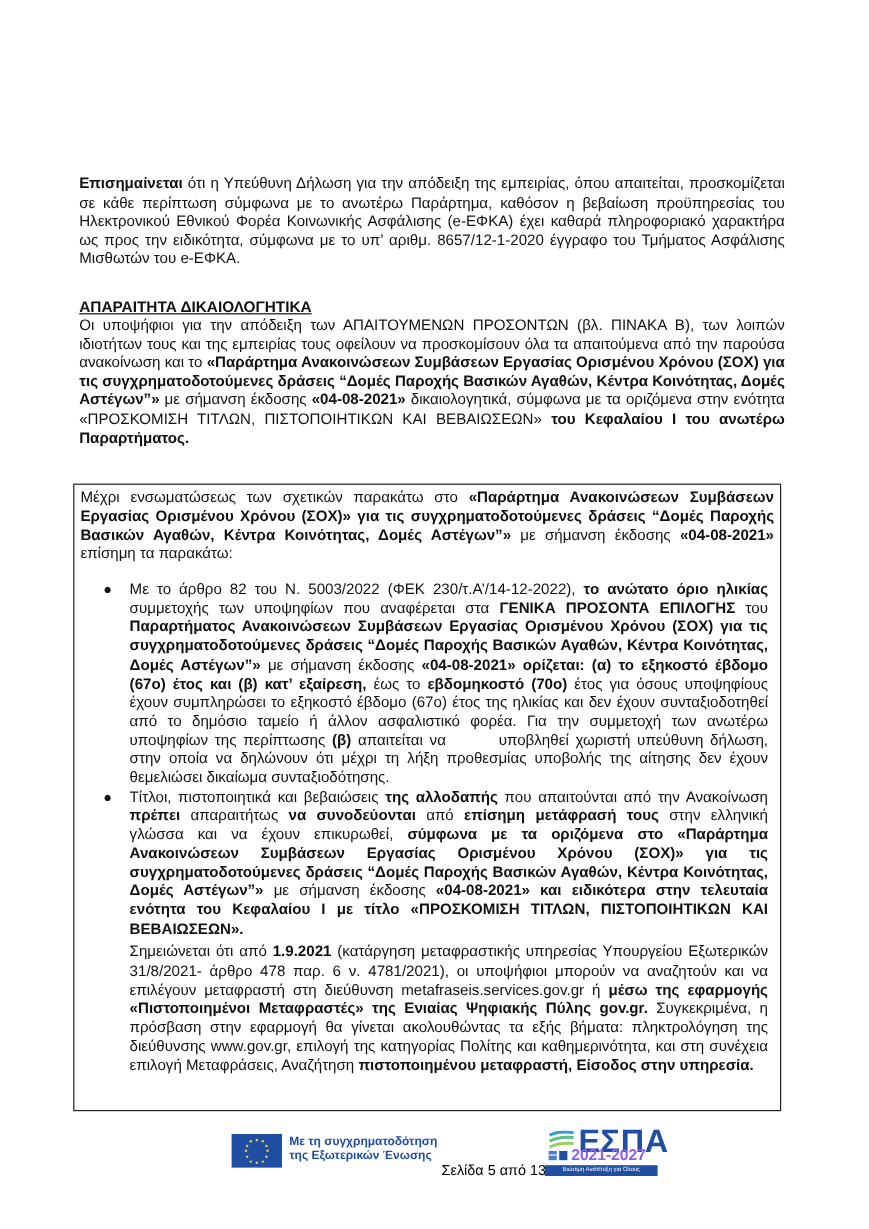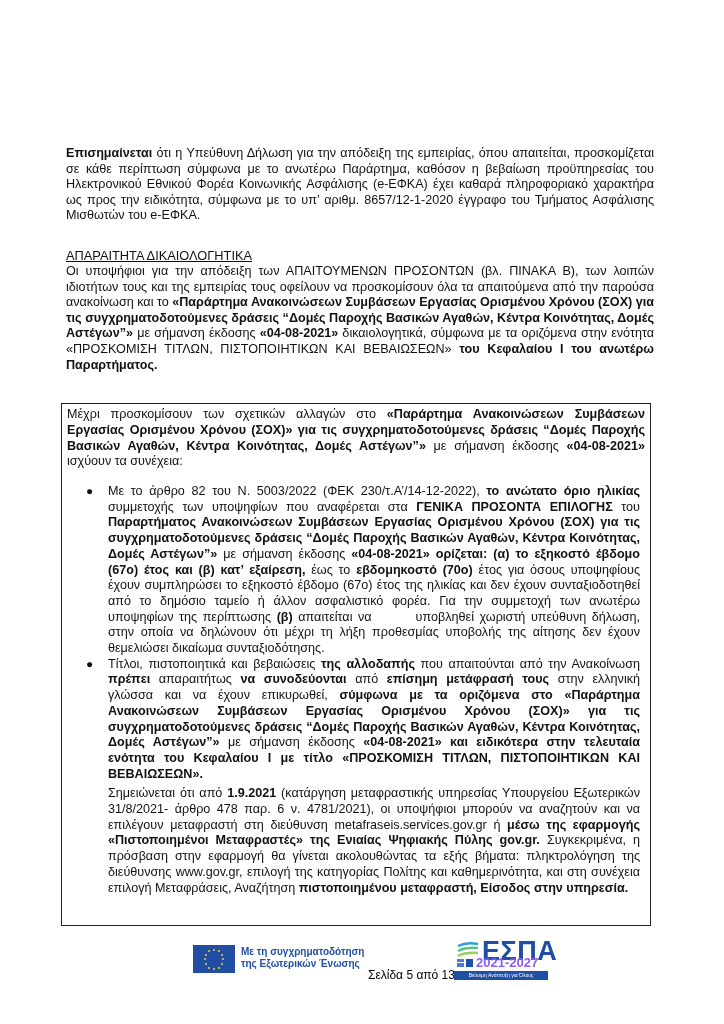--- a/index.html
+++ b/index.html
@@ -3,21 +3,21 @@
 <meta charset="utf-8">
 <style>
   html, body { margin:0; padding:0; background:#ffffff; }
   body { width:724px; height:1024px; position:relative; overflow:hidden;
          font-family:"Liberation Sans", sans-serif; color:#111; }
   .page { position:absolute; left:0; top:0; width:724px; height:1024px; }
   .p { position:absolute; left:66px; width:588px; font-size:12.6px; line-height:15.6px;
        text-align:justify; }
   .p b { font-weight:bold; }
   #p1 { top:146px; }
-  #heading { position:absolute; left:66px; top:248px; font-size:12.8px; text-decoration:underline; font-weight:normal; }
+  #heading { position:absolute; left:66px; top:248px; font-size:12.8px; text-decoration:underline; font-weight:bold; }
   #p2 { top:264px; }
   .box { position:absolute; left:61px; top:403px; width:590px; height:523px;
          border:1.3px solid #222; box-sizing:border-box; }
   .box .intro { position:absolute; left:5px; top:3px; width:578px; font-size:12.6px; line-height:15.8px; text-align:justify; }
   .bullets { position:absolute; left:0; top:80px; width:588px; }
   .bul { position:relative; padding-left:46px; width:532px; font-size:12.6px; line-height:15.7px; text-align:justify; }
   .bul .dot { position:absolute; left:24px; top:0; font-size:12px; }
   .sub { padding-left:46px; width:532px; font-size:12.6px; line-height:15.7px; text-align:justify; margin-top:4px; }
   .gap { display:inline-block; width:44px; }
   .footer { position:absolute; top:938px; left:0; width:724px; height:60px; }
@@ -42,21 +42,21 @@
   </div>
 
   <div id="heading">ΑΠΑΡΑΙΤΗΤΑ ΔΙΚΑΙΟΛΟΓΗΤΙΚΑ</div>
 
   <div class="p" id="p2">
     <span>Οι υποψήφιοι για την απόδειξη των ΑΠΑΙΤΟΥΜΕΝΩΝ ΠΡΟΣΟΝΤΩΝ (βλ. ΠΙΝΑΚΑ Β), των λοιπών ιδιοτήτων τους και της εμπειρίας τους οφείλουν να προσκομίσουν όλα τα απαιτούμενα από την παρούσα ανακοίνωση και το </span><b>«Παράρτημα Ανακοινώσεων Συμβάσεων Εργασίας Ορισμένου Χρόνου (ΣΟΧ) για τις  συγχρηματοδοτούμενες δράσεις “Δομές Παροχής Βασικών Αγαθών, Κέντρα Κοινότητας, Δομές Αστέγων”»</b><span> με σήμανση έκδοσης </span><b>«04-08-2021»</b><span> δικαιολογητικά, σύμφωνα με τα οριζόμενα στην ενότητα «ΠΡΟΣΚΟΜΙΣΗ ΤΙΤΛΩΝ, ΠΙΣΤΟΠΟΙΗΤΙΚΩΝ ΚΑΙ ΒΕΒΑΙΩΣΕΩΝ» </span><b>του Κεφαλαίου Ι του ανωτέρω Παραρτήματος.</b>
   </div>
 
   <div class="box">
     <div class="intro">
-      <span>Μέχρι προσκομίσουν των σχετικών αλλαγών στο </span><b>«Παράρτημα Ανακοινώσεων Συμβάσεων Εργασίας Ορισμένου Χρόνου (ΣΟΧ)» για τις συγχρηματοδοτούμενες δράσεις “Δομές Παροχής Βασικών Αγαθών, Κέντρα Κοινότητας, Δομές Αστέγων”»</b><span> με σήμανση έκδοσης </span><b>«04-08-2021»</b><span> ισχύουν τα συνέχεια:</span>
+      <span>Μέχρι ενσωματώσεως των σχετικών παρακάτω στο </span><b>«Παράρτημα Ανακοινώσεων Συμβάσεων Εργασίας Ορισμένου Χρόνου (ΣΟΧ)» για τις συγχρηματοδοτούμενες δράσεις “Δομές Παροχής Βασικών Αγαθών, Κέντρα Κοινότητας, Δομές Αστέγων”»</b><span> με σήμανση έκδοσης </span><b>«04-08-2021»</b><span> επίσημη τα παρακάτω:</span>
     </div>
 
     <div class="bullets">
       <div class="bul">
         <span class="dot">●</span>
         <span>Με το άρθρο 82 του Ν. 5003/2022 (ΦΕΚ  230/τ.Α’/14-12-2022), </span><b>το ανώτατο όριο ηλικίας</b><span> συμμετοχής των υποψηφίων που αναφέρεται στα </span><b>ΓΕΝΙΚΑ ΠΡΟΣΟΝΤΑ ΕΠΙΛΟΓΗΣ</b><span> του </span><b>Παραρτήματος Ανακοινώσεων Συμβάσεων Εργασίας Ορισμένου Χρόνου (ΣΟΧ) για τις συγχρηματοδοτούμενες δράσεις “Δομές Παροχής Βασικών Αγαθών, Κέντρα Κοινότητας, Δομές Αστέγων”»</b><span> με σήμανση έκδοσης </span><b>«04-08-2021» ορίζεται: (α) το εξηκοστό έβδομο (67ο) έτος και (β) κατ’ εξαίρεση,</b><span> έως το </span><b>εβδομηκοστό (70ο)</b><span> έτος για όσους υποψηφίους έχουν συμπληρώσει το εξηκοστό έβδομο (67ο) έτος της ηλικίας και δεν έχουν συνταξιοδοτηθεί από το δημόσιο ταμείο ή άλλον ασφαλιστικό φορέα. Για την συμμετοχή των ανωτέρω υποψηφίων της περίπτωσης </span><b>(β)</b><span> απαιτείται να</span><span class="gap"></span><span>υποβληθεί χωριστή υπεύθυνη δήλωση, στην οποία να δηλώνουν ότι μέχρι τη λήξη προθεσμίας υποβολής της αίτησης δεν έχουν θεμελιώσει δικαίωμα συνταξιοδότησης.</span>
       </div>
 
       <div class="bul">
         <span class="dot">●</span>

